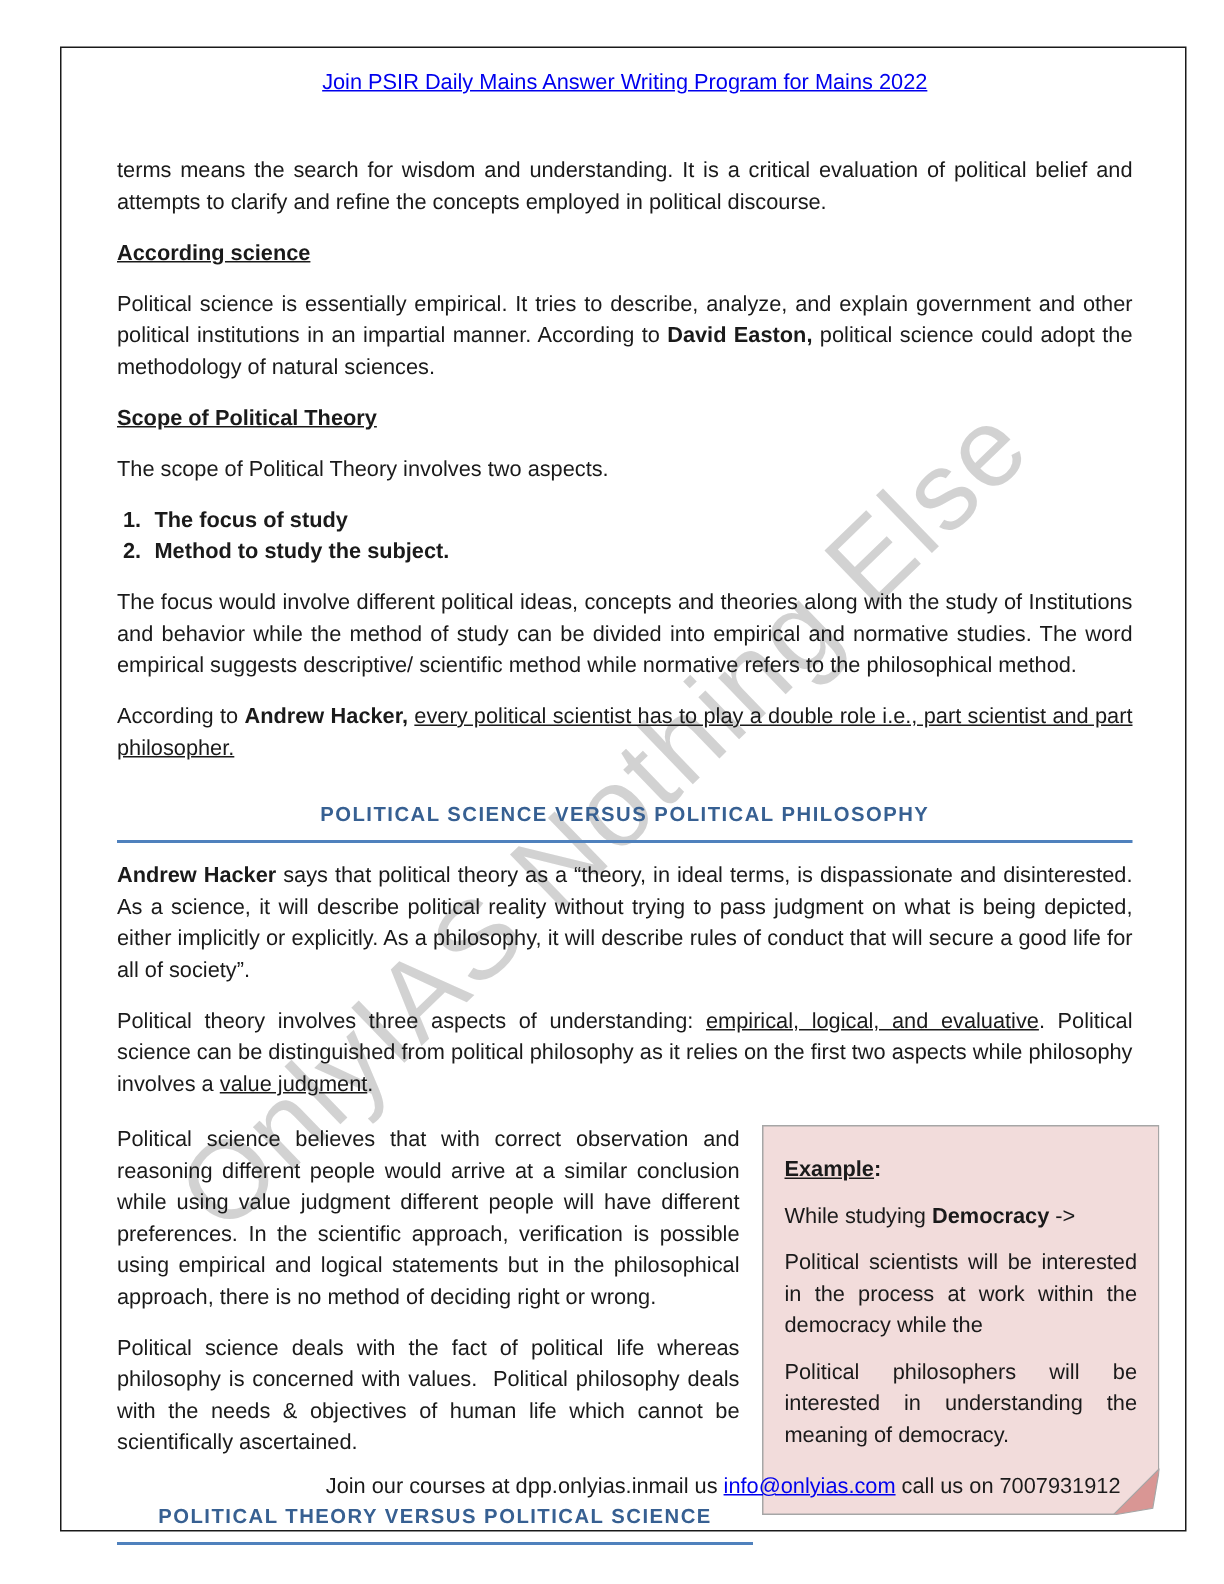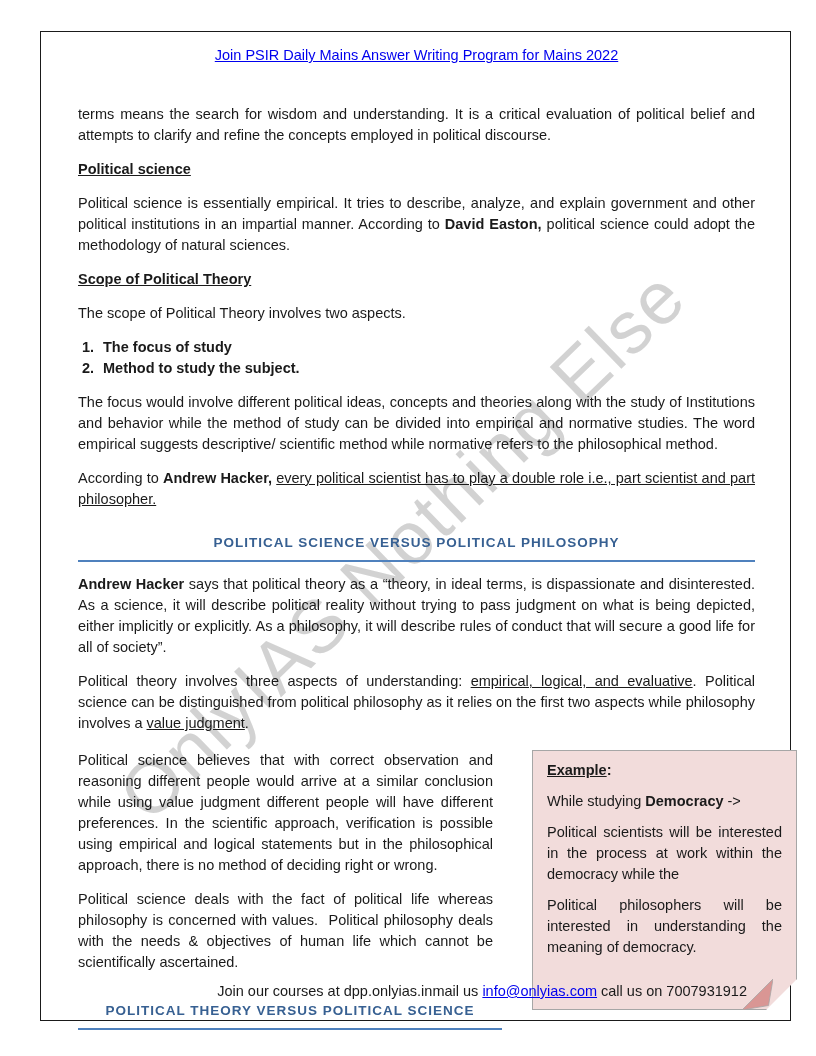--- a/index.html
+++ b/index.html
@@ -49,22 +49,21 @@
     border-bottom:2px solid var(--rule-blue);padding-bottom:7px;margin:22px 0 12px 0;text-align:center;
   }
   .columns{display:flex;gap:15px;margin-top:4px;}
   .col-left{width:415px;flex:none;}
   .h-narrow{width:424px;margin:27px 0 0 0;}
   .example-wrap{position:relative;width:265px;height:260px;flex:none;}
   .example-box{
     width:100%;height:100%;background:var(--example-fill);
     border:1px solid var(--example-border);
     clip-path:polygon(0 0,100% 0,100% calc(100% - 31px),calc(100% - 31px) 100%,0 100%);
-    padding:9px 14px;
-    margin-left:24px;
+    padding:19px 14px;
   }
   .example-box .p{margin:0 0 10px 0;}
   .ex-title{margin:0 0 10px 0;}
   .fold{position:absolute;right:0;bottom:0;width:31px;height:31px;}
   .footer{
     position:absolute;left:70px;top:981px;width:677px;z-index:2;
     display:flex;justify-content:flex-end;font-size:14.5px;
   }
   .mail-link{color:var(--link-blue);text-decoration:underline;cursor:pointer;}
 </style>
@@ -77,21 +76,21 @@
 
   <div class="page-border">
     <div class="content">
 
       <div class="header-row">
         <a href="#" class="header-link">Join PSIR Daily Mains Answer Writing Program for Mains 2022</a>
       </div>
 
       <p class="p"><span>terms means the search for wisdom and understanding. It is a critical evaluation of political belief and attempts to clarify and refine the concepts employed in political discourse.</span></p>
 
-      <div class="h-small"><span class="u">Political science</span></div>
+      <div class="h-small"><span class="u">According science</span></div>
 
       <p class="p"><span>Political science is essentially empirical. It tries to describe, analyze, and explain government and other political institutions in an impartial manner. According to </span><span class="b">David Easton,</span><span> political science could adopt the methodology of natural sciences.</span></p>
 
       <div class="h-small"><span class="u">Scope of Political Theory</span></div>
 
       <p class="p"><span>The scope of Political Theory involves two aspects.</span></p>
 
       <div class="list">
         <div class="list-item">
           <span class="num">1.</span>

